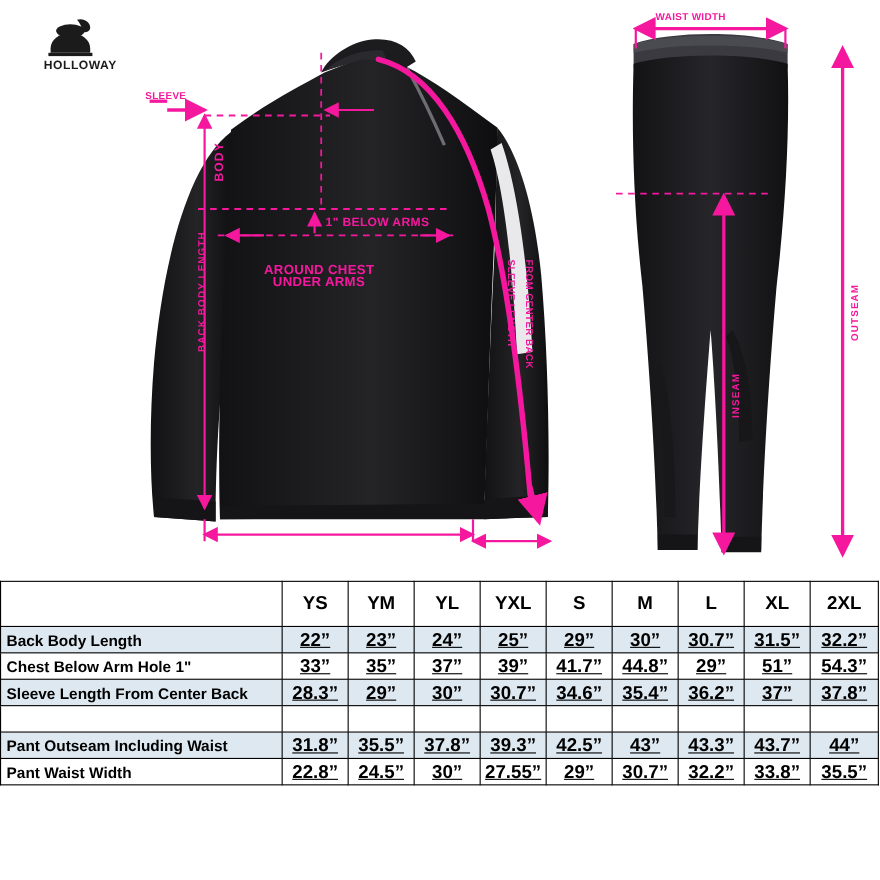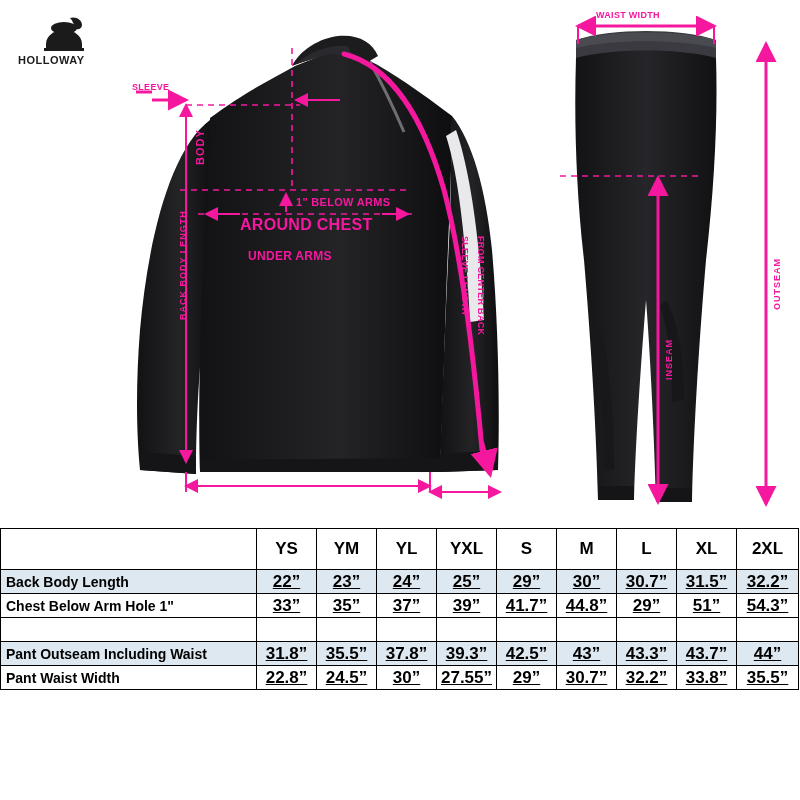--- a/index.html
+++ b/index.html
@@ -41,20 +41,21 @@
     width: 48px; height: 38px;
   }
   .logo-text {
     position: absolute;
     left: 0px; top: 40px;
     width: 110px;
     font-size: 11px;
     font-weight: bold;
     letter-spacing: 0.5px;
     color: #1b1b1b;
+    text-align: center;
     white-space: nowrap;
     overflow: hidden;
   }
   .meas-label {
     position: absolute;
     color: #f5189e;
     font-weight: bold;
     font-size: 11px;
     letter-spacing: .3px;
     line-height: 1.15;
@@ -222,21 +223,21 @@
         <path d="M30,4 C36,2 42,6 42,11 C42,14 39,16 36,15 C34,10 32,6 30,4 Z" fill="#1b1b1b"></path>
         <rect x="4" y="34" width="40" height="3" fill="#1b1b1b"></rect>
       </svg>
       <div class="logo-text">HOLLOWAY</div>
     </div>
 
     <div class="vert-label" style="left:194px; top:165px;">BODY</div>
 
     <div class="meas-label" style="left:296px; top:196px;">1" BELOW ARMS</div>
 
-    <div class="meas-label" style="left:240px; top:216px; font-size:16px;">AROUND CHEST</div>
+    <div class="meas-label" style="left:240px; top:239px; font-size:12px;">AROUND CHEST</div>
     <div class="meas-label" style="left:248px; top:250px; font-size:12px;">UNDER ARMS</div>
 
     <div class="meas-label small" style="left:132px; top:82px;">SLEEVE</div>
 
     <div class="meas-label small" style="left:470px; top:236px; color:#f5189e; transform:rotate(90deg); transform-origin:left top;">SLEEVE LENGTH</div>
     <div class="meas-label small" style="left:486px; top:236px; transform:rotate(90deg); transform-origin:left top;">FROM CENTER BACK</div>
 
     <div class="vert-label" style="left:178px; top:320px; font-size:9px;">BACK BODY LENGTH</div>
 
     <div class="meas-label small" style="left:596px; top:10px;">WAIST WIDTH</div>
@@ -289,20 +290,32 @@
         <td class="val">33”</td>
         <td class="val">35”</td>
         <td class="val">37”</td>
         <td class="val">39”</td>
         <td class="val">41.7”</td>
         <td class="val">44.8”</td>
         <td class="val">29”</td>
         <td class="val">51”</td>
         <td class="val">54.3”</td>
       </tr>
+      <tr class="alt">
+        <td class="row-head">Sleeve Length From Center Back</td>
+        <td class="val">28.3”</td>
+        <td class="val">29”</td>
+        <td class="val">30”</td>
+        <td class="val">30.7”</td>
+        <td class="val">34.6”</td>
+        <td class="val">35.4”</td>
+        <td class="val">36.2”</td>
+        <td class="val">37”</td>
+        <td class="val">37.8”</td>
+      </tr>
       <tr class="spacer">
         <td class="row-head"></td>
         <td></td>
         <td></td>
         <td></td>
         <td></td>
         <td></td>
         <td></td>
         <td></td>
         <td></td>

